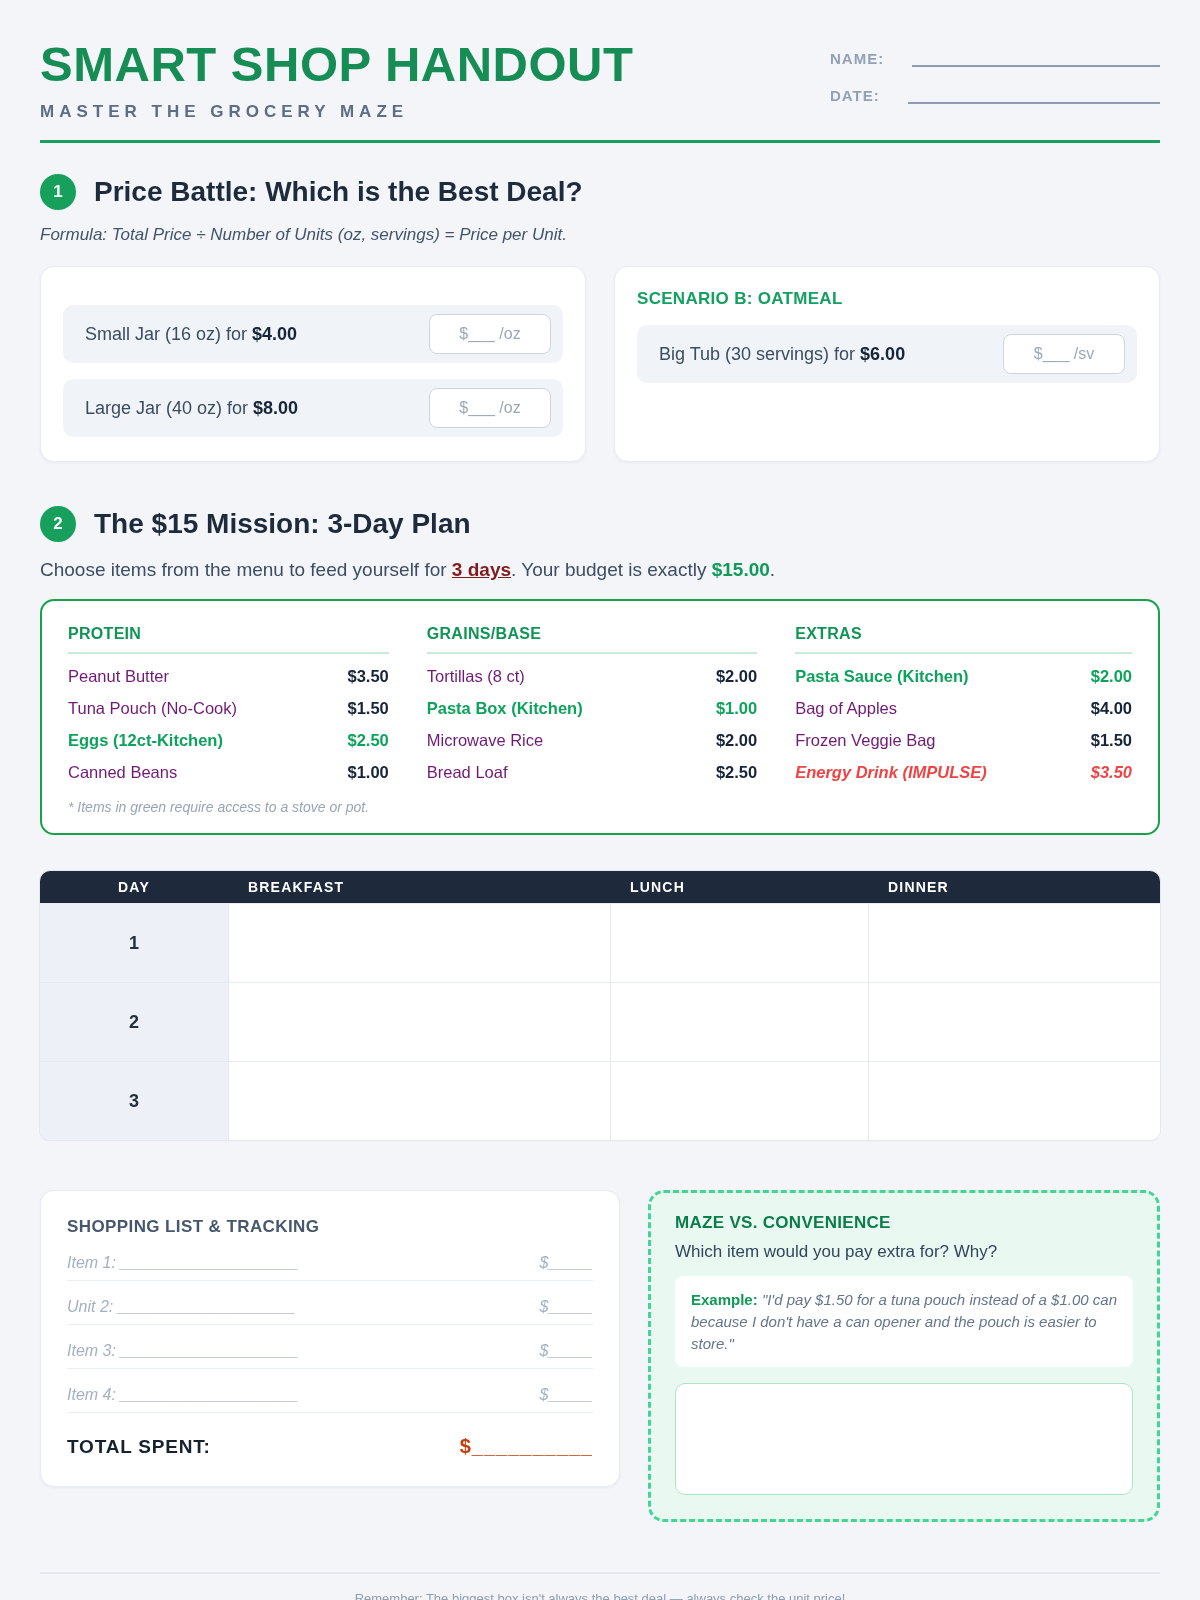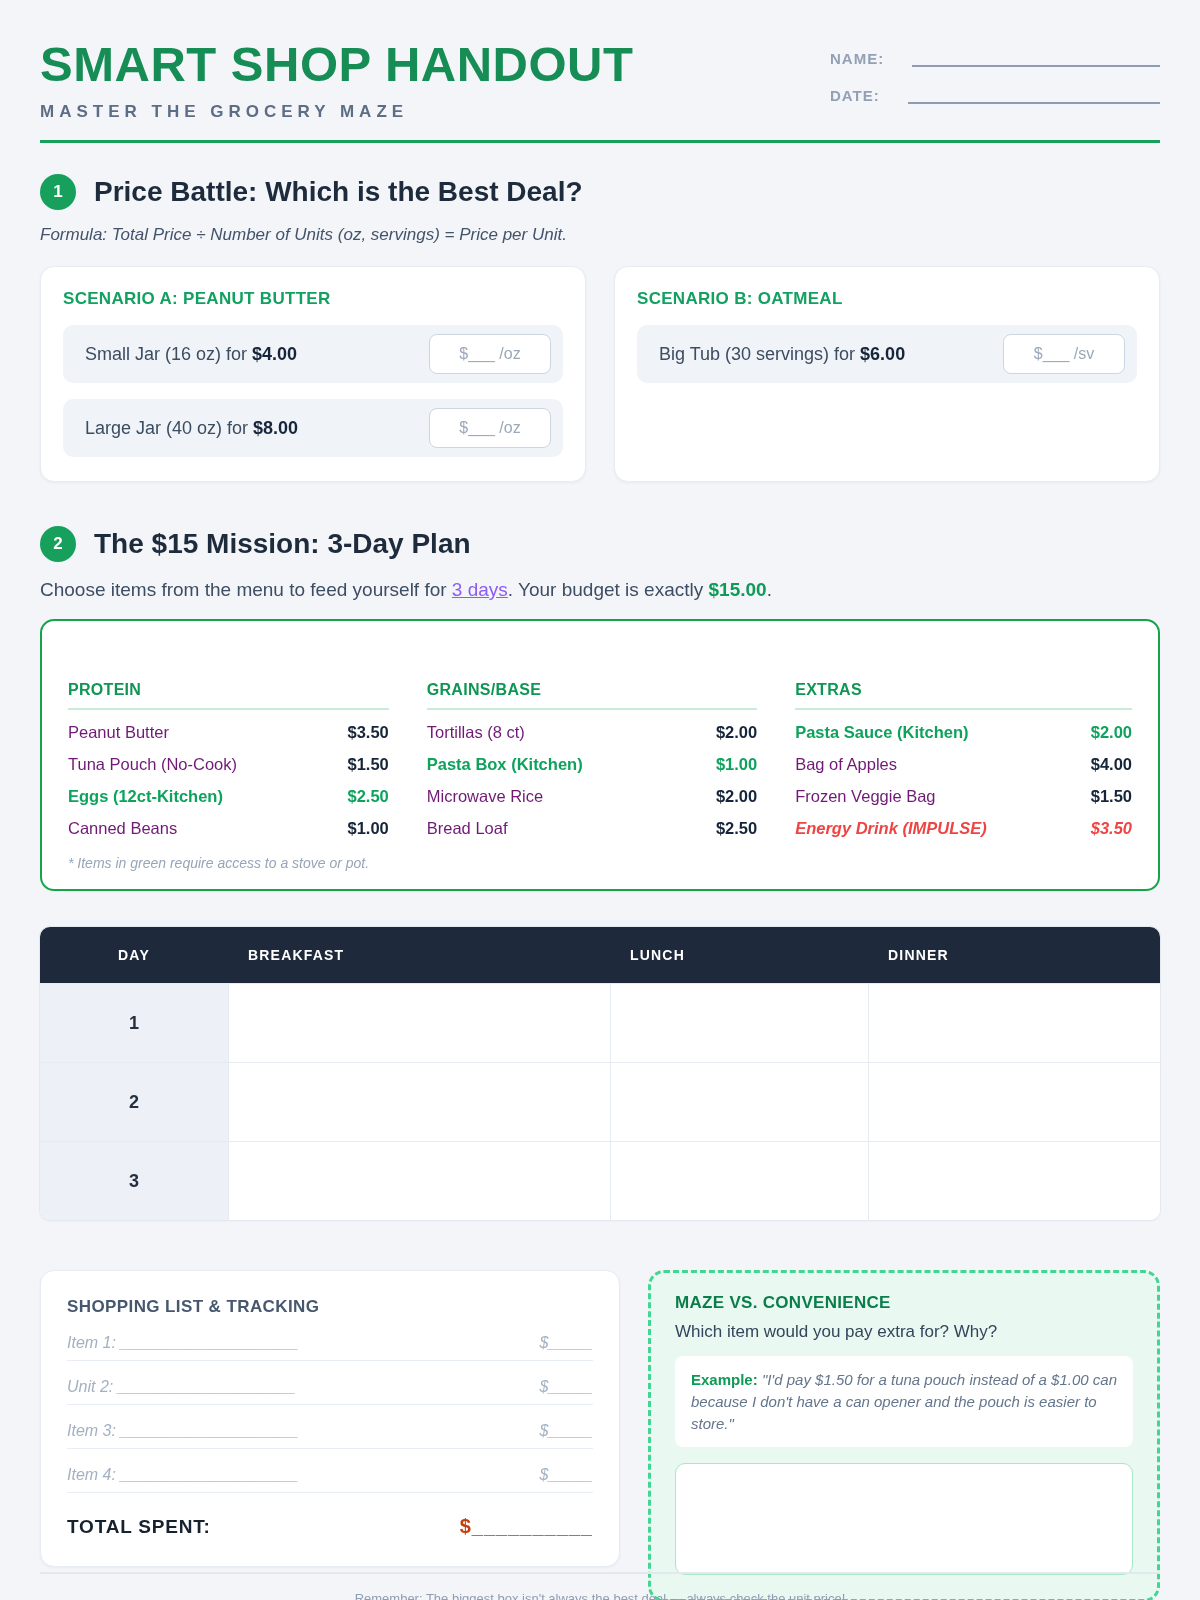--- a/index.html
+++ b/index.html
@@ -35,40 +35,40 @@
   .card-title { font-size:17px; font-weight:800; color:#13a061; letter-spacing:.3px; }
   .qrow { margin-top:16px; background:#f0f4f9; border-radius:10px; padding:0 12px 0 22px;
           height:58px; display:flex; align-items:center; justify-content:space-between; }
   .qtext { font-size:18px; color:#3c4c61; }
   .qtext b { color:#17253a; }
   .abox { width:122px; height:40px; background:#fff; border:1px solid #ccd6e2; border-radius:8px;
           display:flex; align-items:center; justify-content:center; color:#9aa8ba; font-size:16px; }
 
   
   .intro { margin-top:17px; font-size:19px; color:#3d4d63; }
-  .intro .days { font-weight:400; color:#8b5cf6; text-decoration:underline;margin-top:36px; }
+  .intro .days { font-weight:700; color:#7f1d1d; text-decoration:underline;margin-top:36px; }
   .intro .budget { font-weight:800; color:#0f9a57; }
 
   
   .menu { margin-top:18px; background:#fff; border:2px solid #16a34a; border-radius:14px; padding:24px 26px 18px; }
-  .menu-grid { display:grid; grid-template-columns:1fr 1.03fr 1.05fr; column-gap:38px;margin-top:36px; }
+  .menu-grid { display:grid; grid-template-columns:1fr 1.03fr 1.05fr; column-gap:38px; }
   .mcol-title { font-size:16px; font-weight:800; color:#0f9655; letter-spacing:.3px;
                 border-bottom:2px solid #c9ecd9; padding-bottom:9px; }
   .mi { display:flex; justify-content:space-between; margin-top:13px; font-size:16.5px; }
   .mi .n { color:#701a75; }
   .mi .p { font-weight:700; color:#17253a; }
   .mi.green .n, .mi.green .p { color:#0ea35c; font-weight:700; }
   .mi.red .n, .mi.red .p { color:#ef4444; font-weight:700; font-style:italic; }
   .menu-note { margin-top:17px; font-style:italic; font-size:14px; color:#97a5b8; }
 
   
   .mtable { margin-top:36px; border-radius:10px; overflow:hidden;
             box-shadow:0 0 0 1px #e3e9f0, 0 1px 3px rgba(20,40,70,.05); background:#fff; }
   .mt-head, .mt-row { display:grid; grid-template-columns:188px 382px 258px 1fr; }
-  .mt-head { background:#1e293b; height:56px; align-items:center; }
+  .mt-head { background:#1e293b; height:32px; align-items:center; }
   .mt-head > div { color:#fff; font-size:14px; font-weight:700; letter-spacing:1.2px; padding-left:20px; }
   .mt-head > .c0 { text-align:center; padding-left:0; }
   .mt-row { height:79px; border-top:1px solid #e6ebf1; }
   .day-cell { background:#edf1f7; display:flex; align-items:center; justify-content:center;
               font-weight:700; font-size:18px; color:#25303f; }
   .meal-cell { background:#fff; border-left:1px solid #e6ebf1; }
 
   
   .bottom { display:flex; gap:28px; margin-top:50px; align-items:stretch; }
   .shop { width:580px; background:#fff; border:1px solid #e7ecf3; border-radius:14px;
@@ -117,21 +117,20 @@
   <div class="rule"></div>
 
   <div class="sec-head">
     <div class="num">1</div>
     <div class="sec-title">Price Battle: Which is the Best Deal?</div>
   </div>
   <div class="formula">Formula: Total Price ÷ Number of Units (oz, servings) = Price per Unit.</div>
 
   <div class="cards">
     <div class="card">
-      <div class="card-title">SCENARIO A: PEANUT BUTTER</div>
       <div class="qrow">
         <span class="qtext"><span>Small Jar (16 oz) for </span><b>$4.00</b></span>
         <span class="abox">$___ /oz</span>
       </div>
       <div class="qrow">
         <span class="qtext"><span>Large Jar (40 oz) for </span><b>$8.00</b></span>
         <span class="abox">$___ /oz</span>
       </div>
     </div>
     <div class="card">

